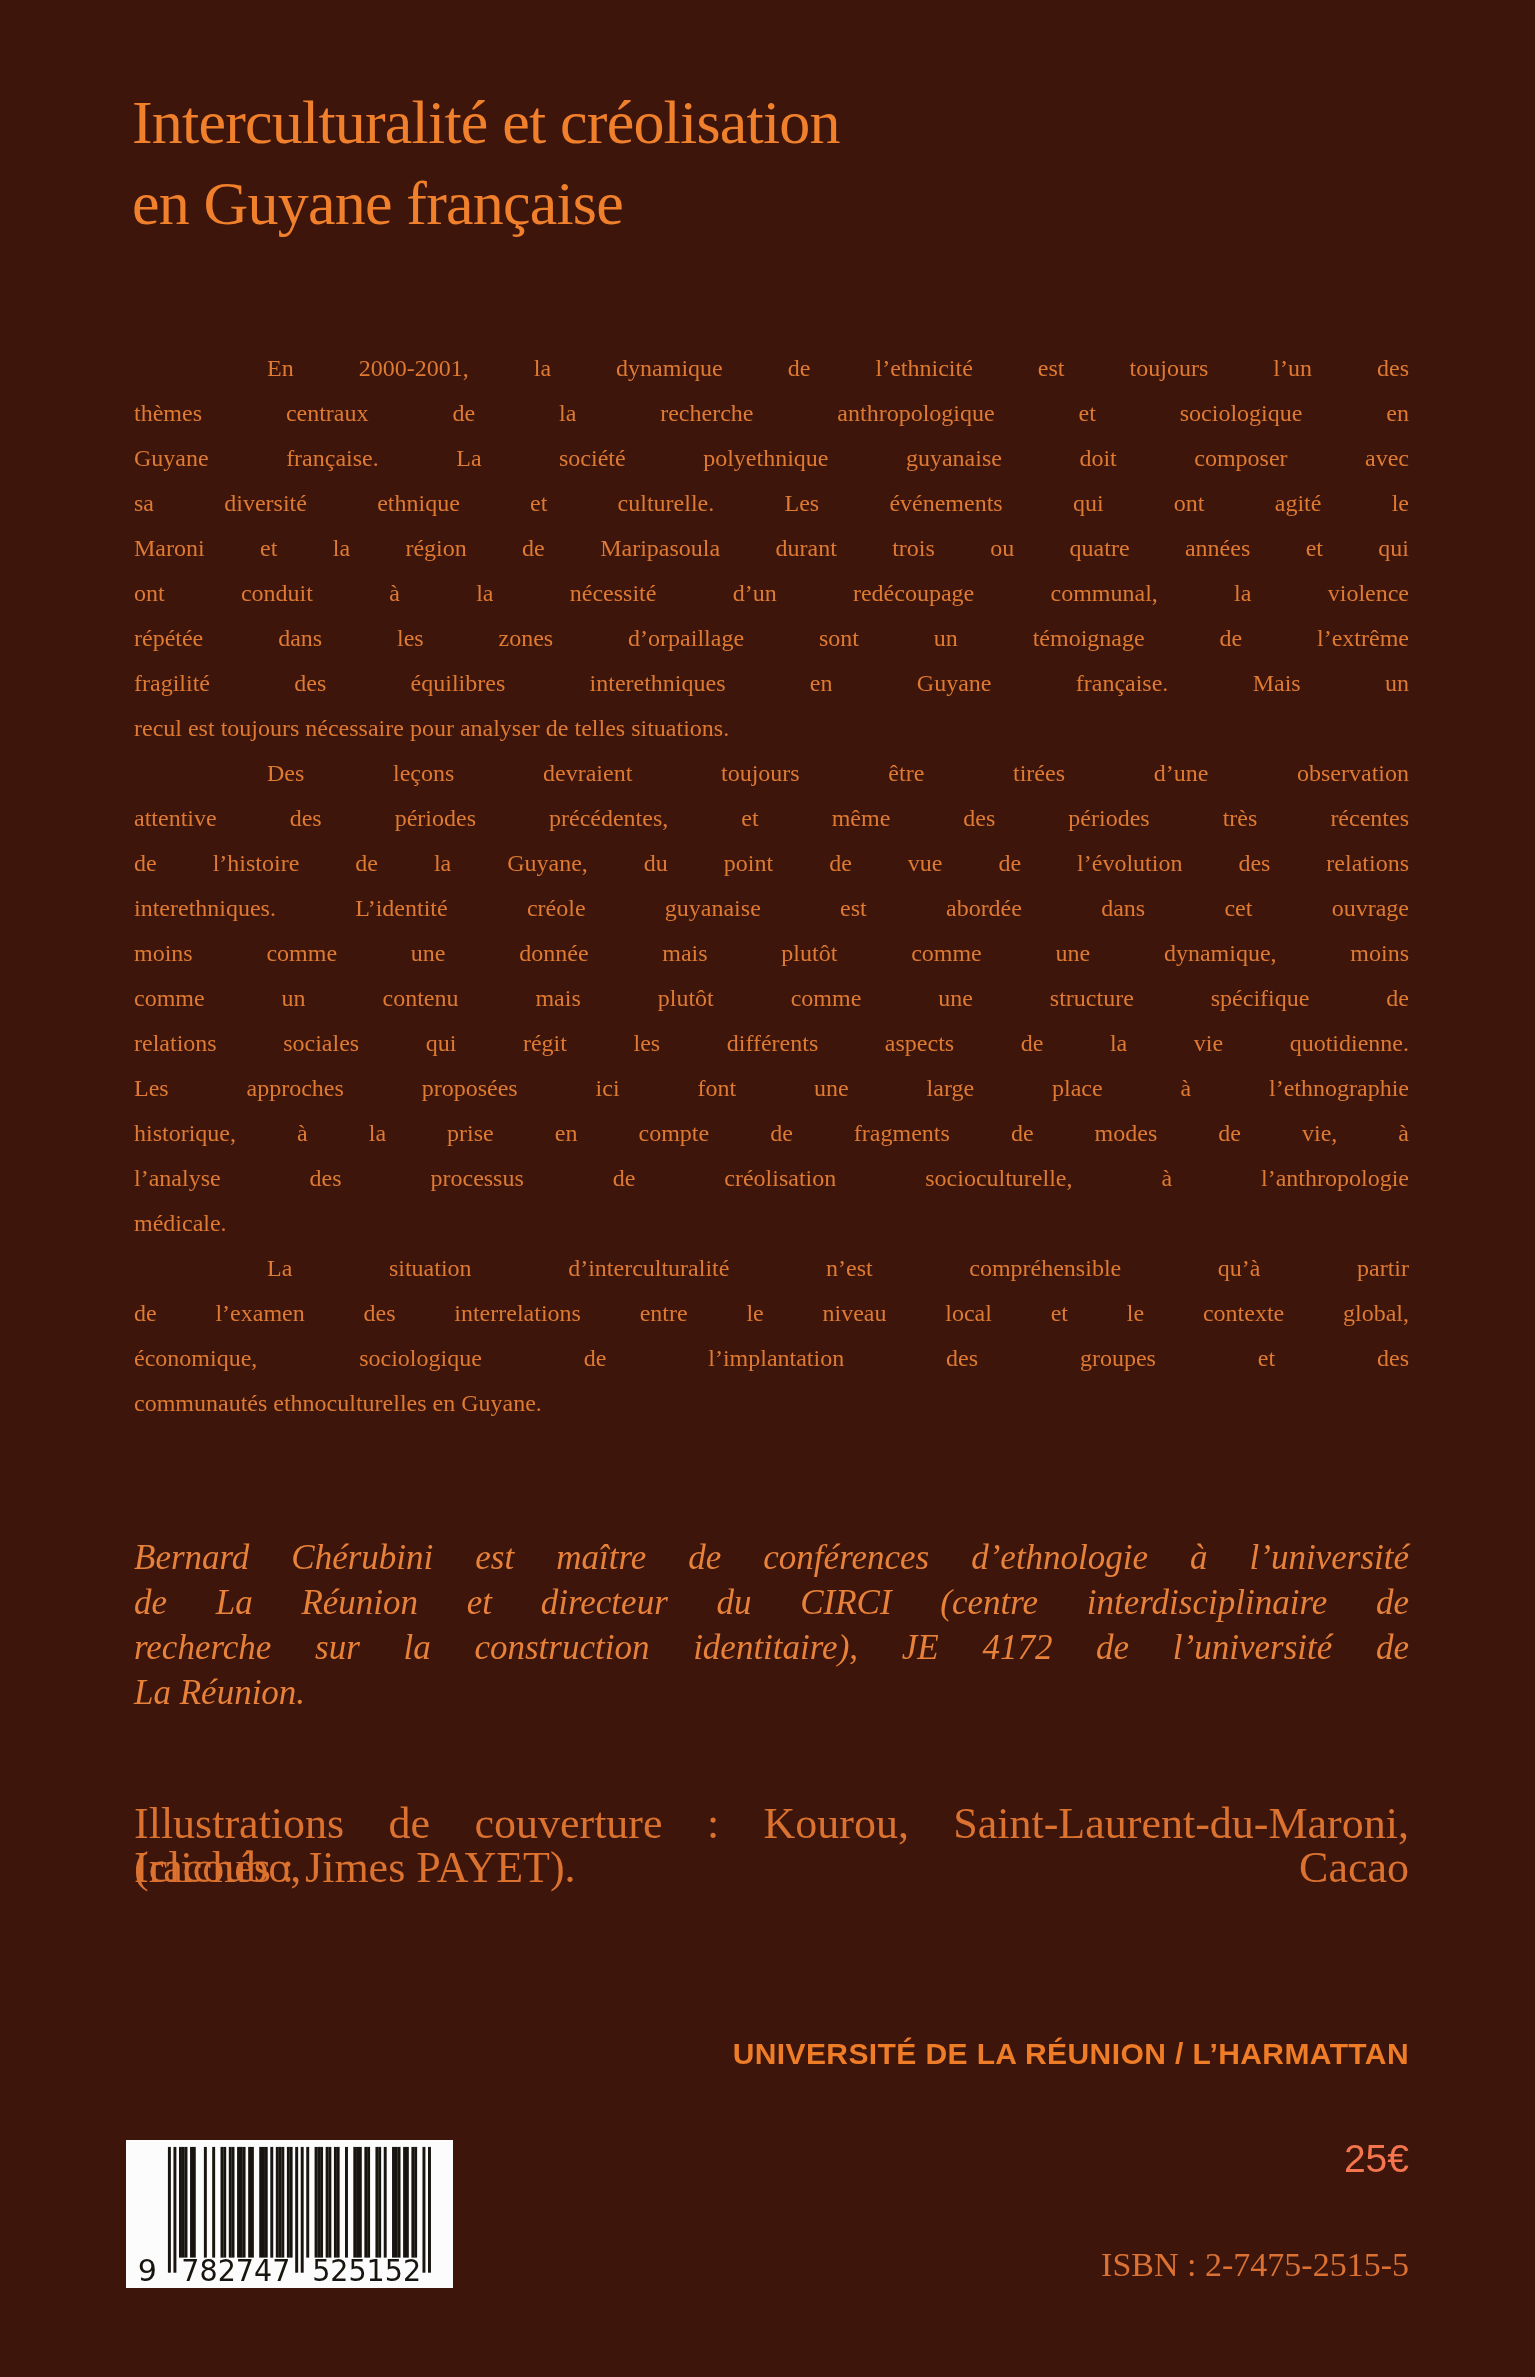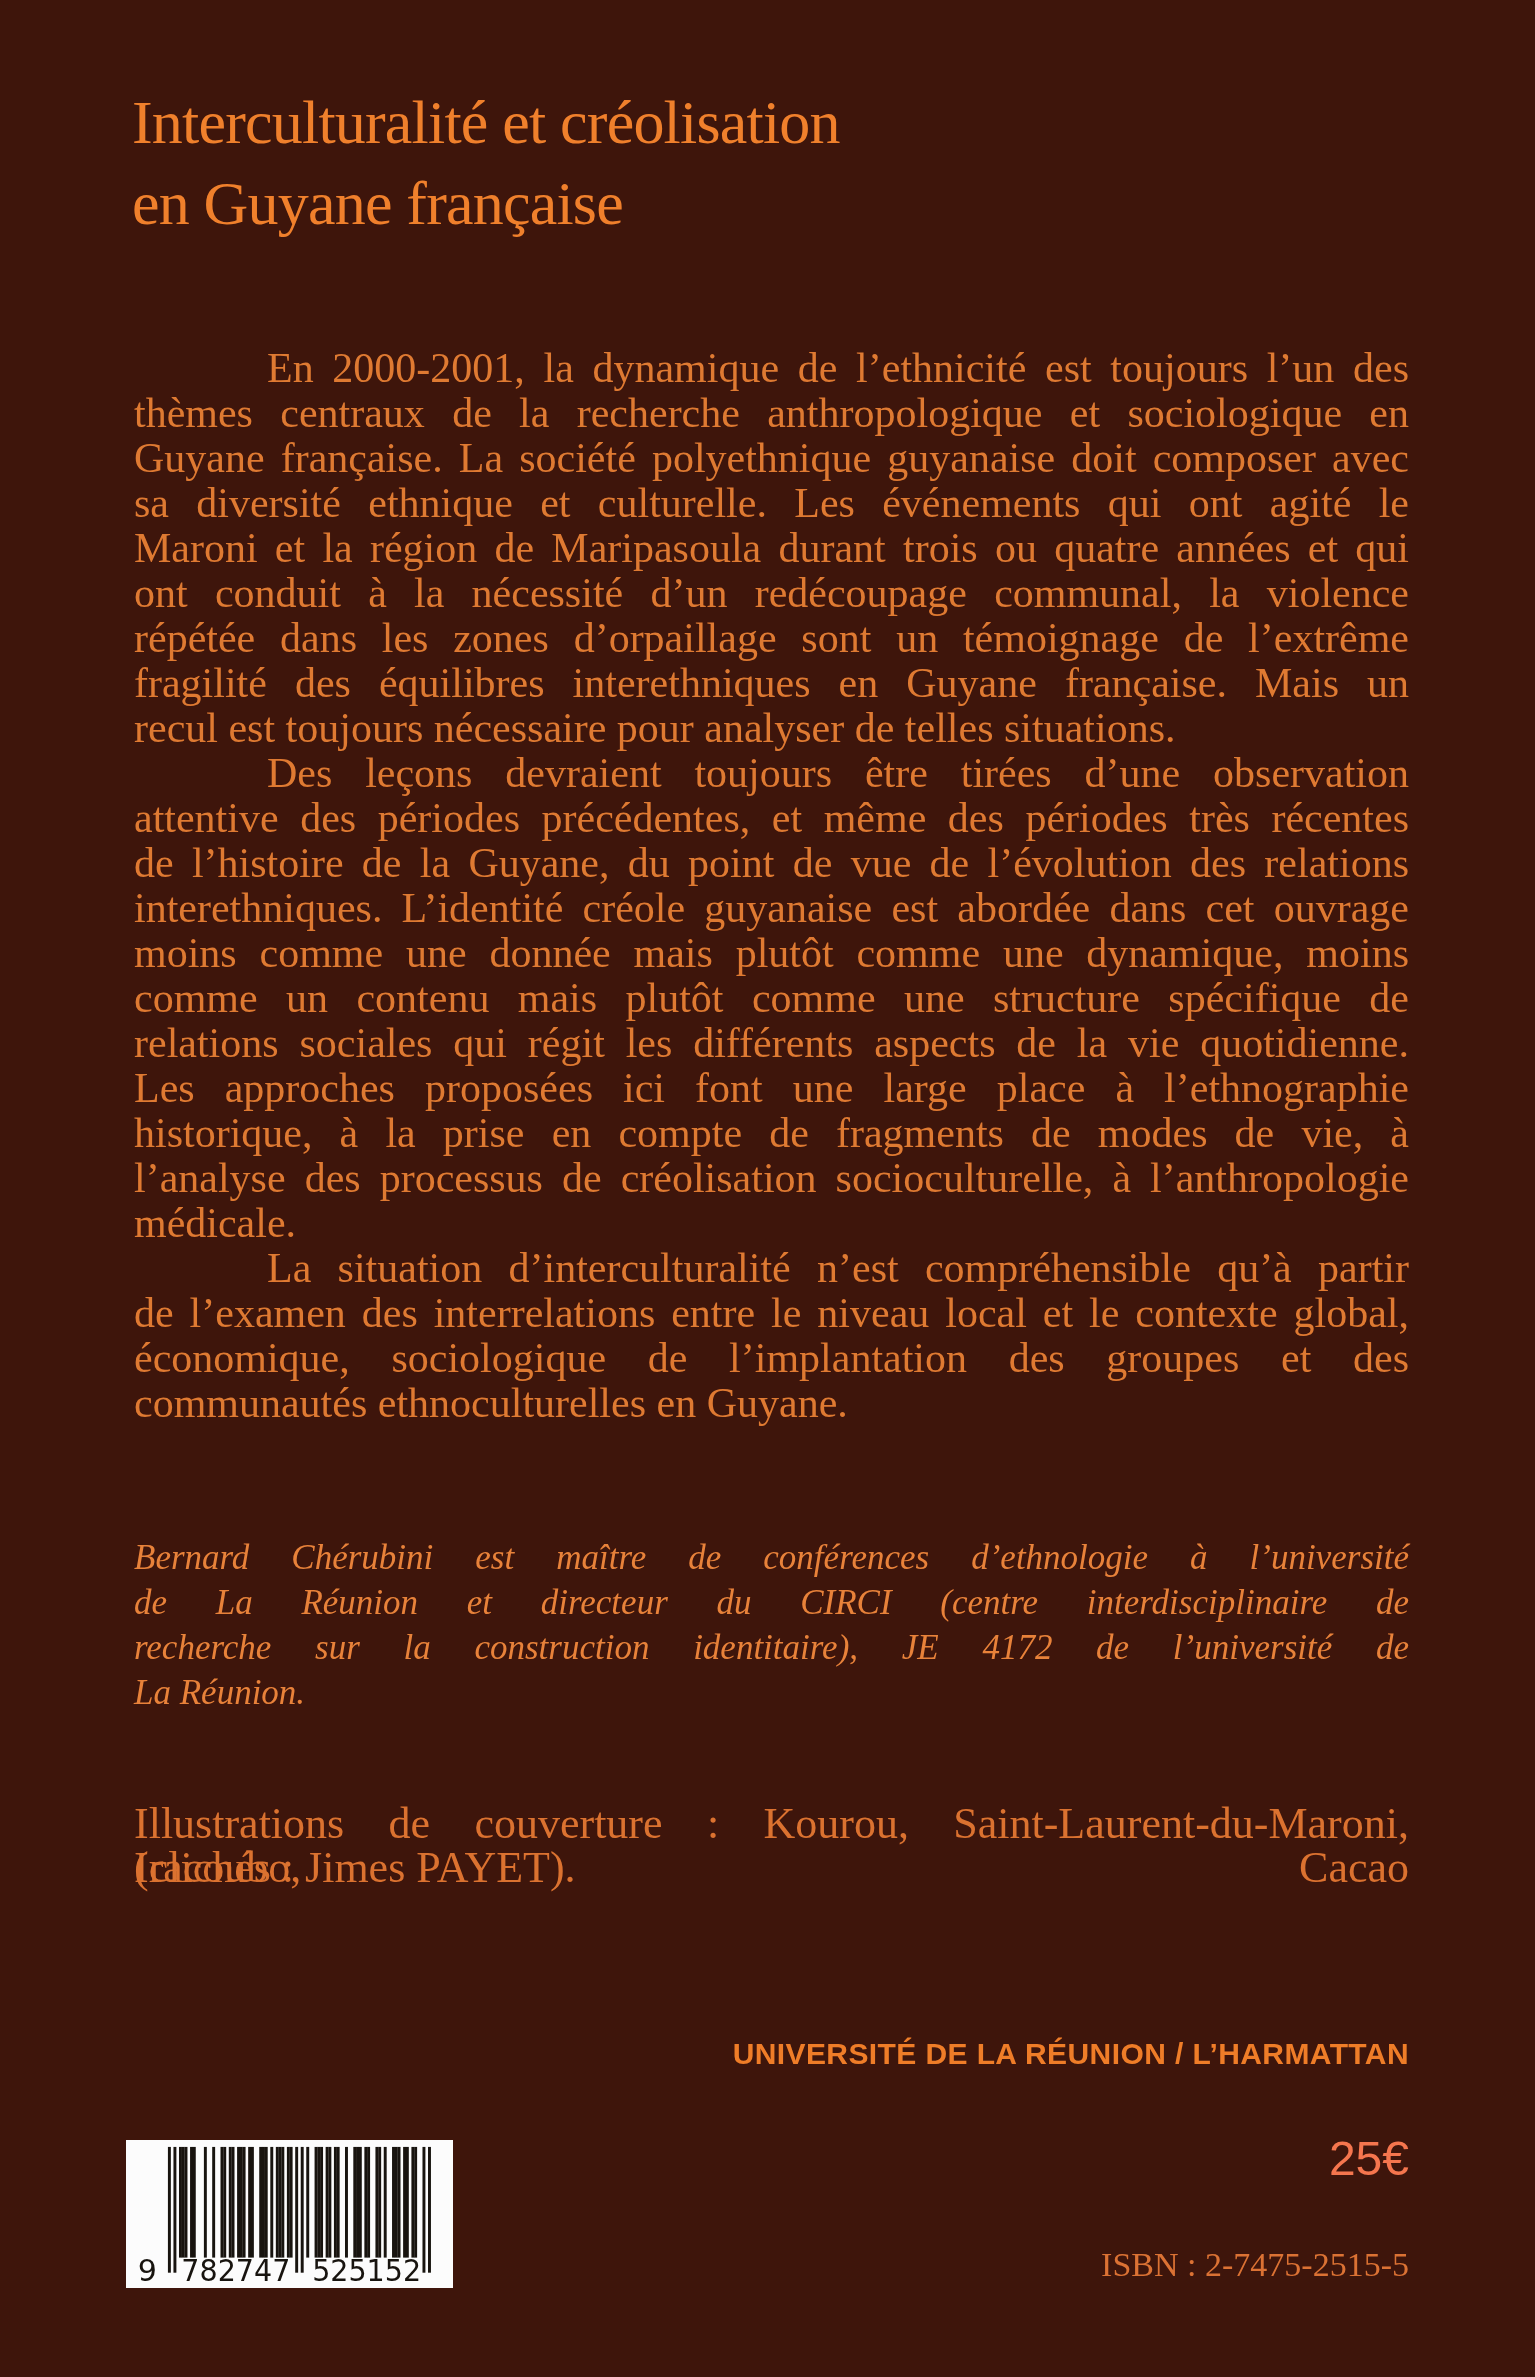--- a/index.html
+++ b/index.html
@@ -12,21 +12,21 @@
   }
   .title{
     position:absolute;left:132px;top:82px;
     color:var(--title,#F0802C);
     font-weight:normal;
     font-size:62px;line-height:81px;
     letter-spacing:-0.8px;
     white-space:nowrap;
   }
   .textblock{position:absolute;left:134px;width:1275px;}
-  .synopsis{top:346px;font-size:42px;color:var(--body-text,#DF7A32);}
+  .synopsis{top:346px;font-size:24px;color:var(--body-text,#DF7A32);}
   .bio{top:1535px;font-size:35px;font-style:italic;color:var(--bio-text,#E8823A);}
   .credits{top:1802px;font-size:44px;color:var(--credits-text,#DB7230);}
   .credits .tline{height:44px;line-height:44px;}
   .tline{
     height:45px;line-height:45px;
     text-align:justify;text-align-last:justify;
     white-space:normal;
   }
   .tline--last{text-align-last:left;}
   .tline--indent{text-indent:133px;}
@@ -40,21 +40,21 @@
   }
   .barcode{
     position:absolute;left:126px;top:2140px;
     width:327px;height:148px;
     background:var(--barcode-background,#FCFCFC);
   }
   .barcode svg{display:block;}
   .price{
     position:absolute;right:126px;top:2138px;
     font-family:"Liberation Sans","DejaVu Sans",sans-serif;
-    font-size:48px;line-height:42px;
+    font-size:39px;line-height:42px;
     color:var(--price-text,#F5764E);
     text-align:right;white-space:nowrap;
   }
   .isbn{
     position:absolute;right:126px;top:2245px;
     font-size:34px;line-height:40px;
     color:var(--isbn-text,#DB7234);
     text-align:right;white-space:nowrap;
   }
 </style>

